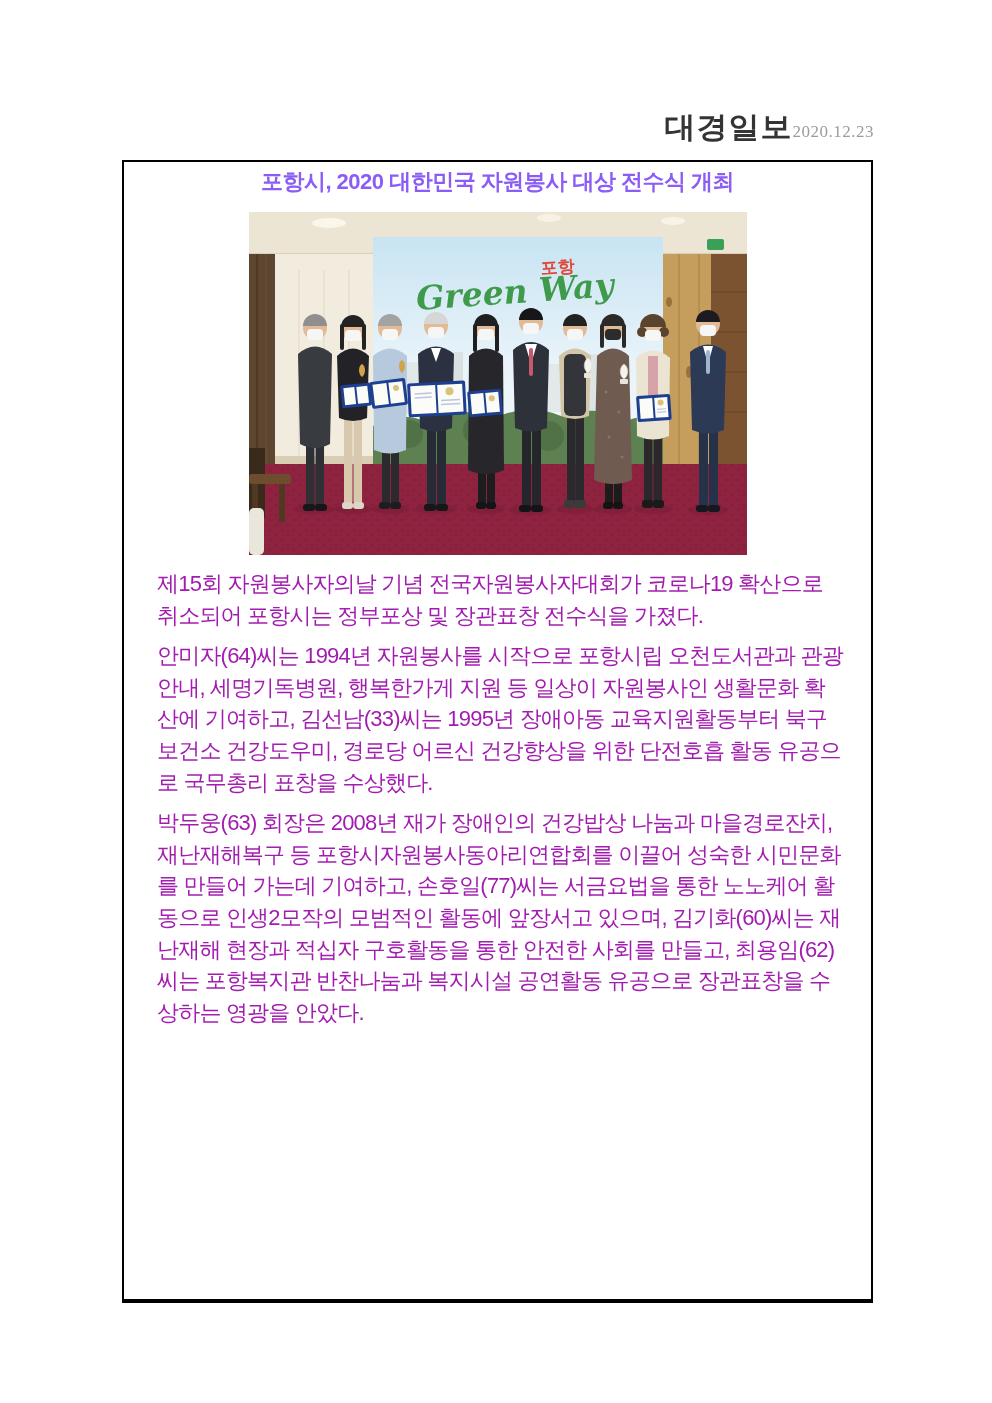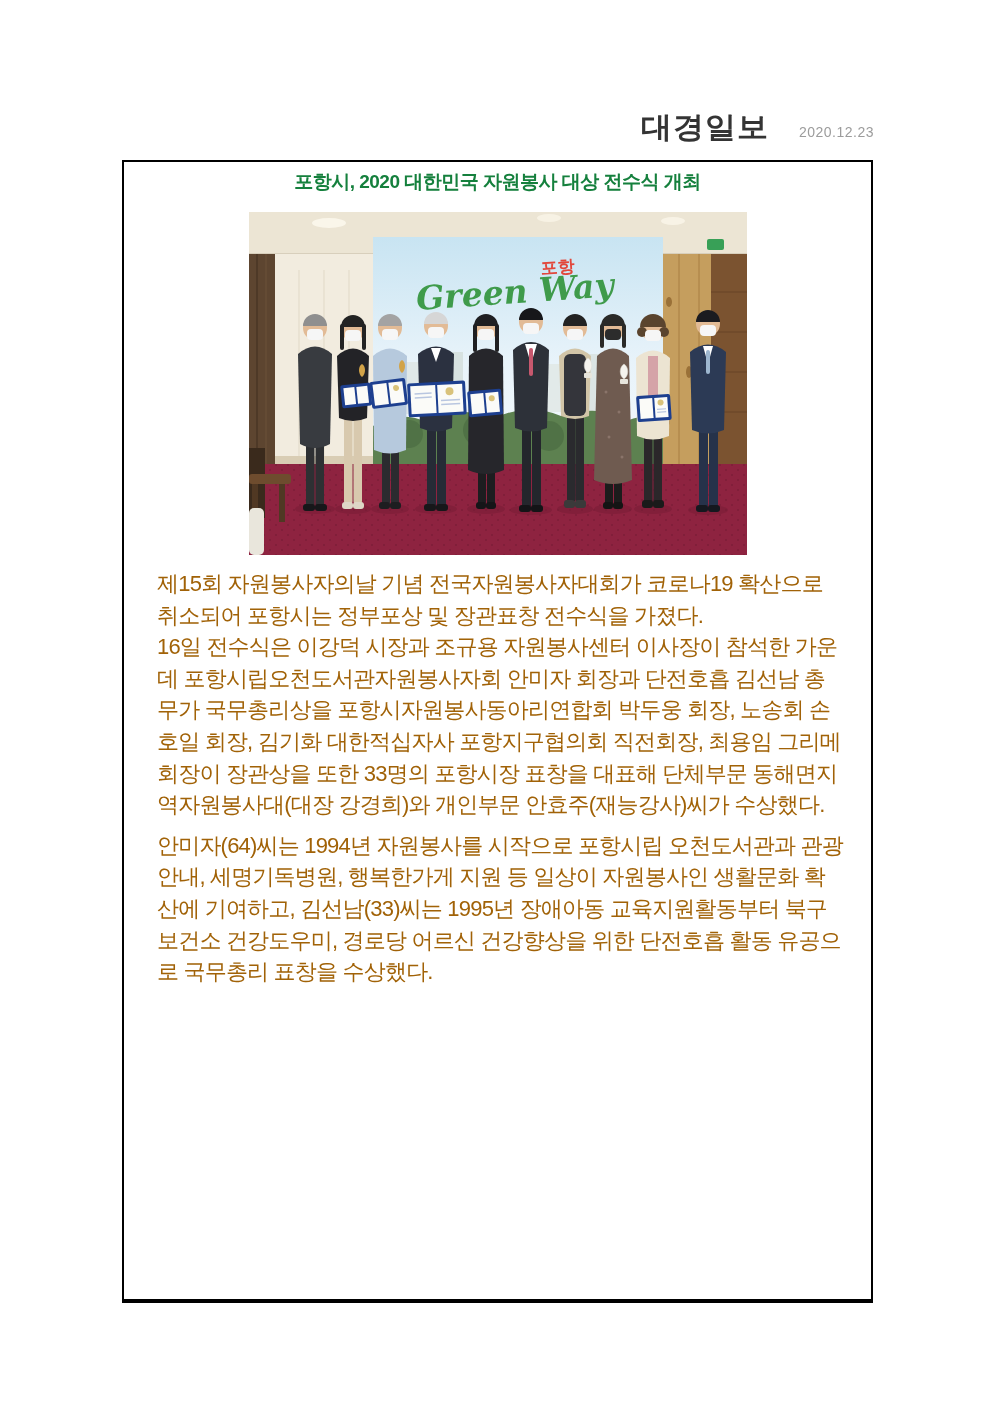--- a/index.html
+++ b/index.html
@@ -4,48 +4,48 @@
 <style>
   html,body{margin:0;padding:0;}
   body{
     width:992px;height:1403px;position:relative;background:#ffffff;
     font-family:"Liberation Sans","DejaVu Sans",sans-serif;
     overflow:hidden;
   }
   
   .masthead{
     position:absolute;top:106px;right:118px;
-    display:flex;align-items:baseline;gap:30px;
+    display:flex;align-items:baseline;gap:0;
   }
   .logo{
     font-size:31px;font-weight:900;color:#343434;letter-spacing:1px;
     transform:scaleY(.95);
   }
-  .issue-date{font-size:14px;color:#9c9c9c;letter-spacing:.5px;}
+  .issue-date{font-size:17px;color:#9c9c9c;letter-spacing:.5px;font-family:Liberation Serif, serif;}
   
   .article-box{
     position:absolute;left:122px;top:160px;width:751px;height:1143px;
     box-sizing:border-box;background:#fff;
     border:2px solid #000;border-bottom-width:4px;
     overflow:hidden;
   }
   .headline{
     margin:6px 12px 0;text-align:center;
-    font-size:19px;line-height:27px;font-weight:700;color:#15803d;
+    font-size:22px;line-height:27px;font-weight:700;color:#8b5cf6;
     letter-spacing:-0.5px;
   }
   .photo-wrap{width:498px;height:343px;margin:17px auto 0;overflow:hidden;}
   .photo-wrap svg{display:block;}
   .banner-title-text{
     font-family:"DejaVu Serif","Liberation Serif",serif;
     font-style:italic;font-weight:bold;
   }
   .body-text{
     margin:13px 28px 0 33px;
-    font-size:22px;line-height:31.6px;color:#a16207;
+    font-size:22px;line-height:31.6px;color:#a21caf;
     letter-spacing:-0.8px;word-break:break-all;text-align:left;
   }
   .body-text p{margin:0;}
   .body-text p.gap{margin-top:9px;}
 </style>
 </head>
 <body>
 
 <header class="masthead">
   <span class="logo">대경일보</span>
@@ -318,17 +318,17 @@
           <circle cx="0" cy="112" r="12" fill="#e2bb96"></circle>
           <path d="M-12 110 A12 12 0 0 1 12 110 Z" fill="#1b1b20"></path>
           <rect x="-8" y="113" width="16" height="11" rx="4" fill="#f6f6f6"></rect>
         </g>
       </g>
     </svg>
   </div>
 
   <div class="body-text">
     <p>제15회 자원봉사자의날 기념 전국자원봉사자대회가 코로나19 확산으로 취소되어 포항시는 정부포상 및 장관표창 전수식을 가졌다.</p>
-    <p>16일 전수식은 이강덕 시장과 조규용 자원봉사센터 이사장이 참석한 가운데 포항시립오천도서관자원봉사자회 안미자 회장과 단전호흡 김선남 총무가 국무총리상을 포항시자원봉사동아리연합회 박두웅 회장, 노송회 손호일 회장, 김기화 대한적십자사 포항지구협의회 직전회장, 최용임 그리메 회장이 장관상을 또한 33명의 포항시장 표창을 대표해 단체부문 동해면지역자원봉사대(대장 강경희)와 개인부문 안효주(재능강사)씨가 수상했다.</p>
     <p class="gap">안미자(64)씨는 1994년 자원봉사를 시작으로 포항시립 오천도서관과 관광안내, 세명기독병원, 행복한가게 지원 등 일상이 자원봉사인 생활문화 확산에 기여하고, 김선남(33)씨는 1995년 장애아동 교육지원활동부터 북구보건소 건강도우미, 경로당 어르신 건강향상을 위한 단전호흡 활동 유공으로 국무총리 표창을 수상했다.</p>
+    <p class="gap">박두웅(63) 회장은 2008년 재가 장애인의 건강밥상 나눔과 마을경로잔치, 재난재해복구 등 포항시자원봉사동아리연합회를 이끌어 성숙한 시민문화를 만들어 가는데 기여하고, 손호일(77)씨는 서금요법을 통한 노노케어 활동으로 인생2모작의 모범적인 활동에 앞장서고 있으며, 김기화(60)씨는 재난재해 현장과 적십자 구호활동을 통한 안전한 사회를 만들고, 최용임(62)씨는 포항복지관 반찬나눔과 복지시설 공연활동 유공으로 장관표창을 수상하는 영광을 안았다.</p>
   </div>
 
 </div>
 
 </body></html>

